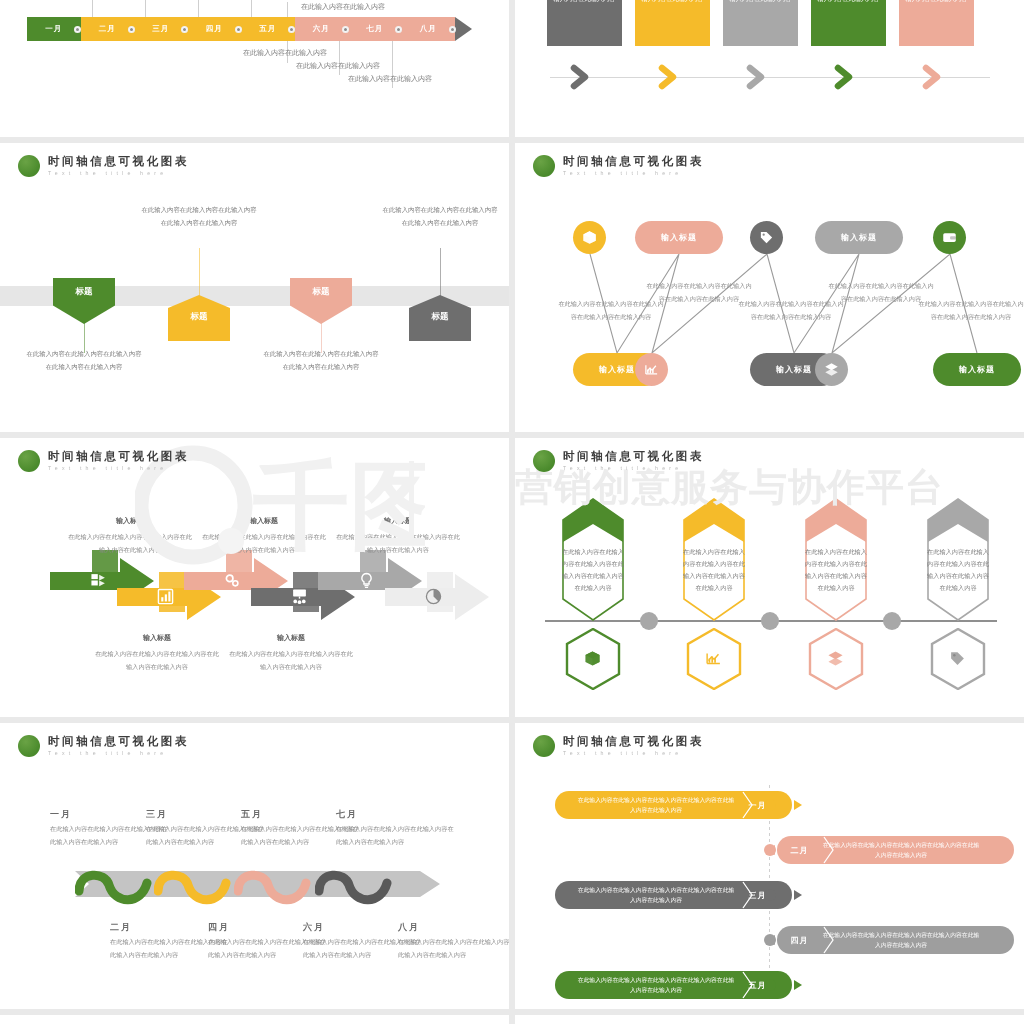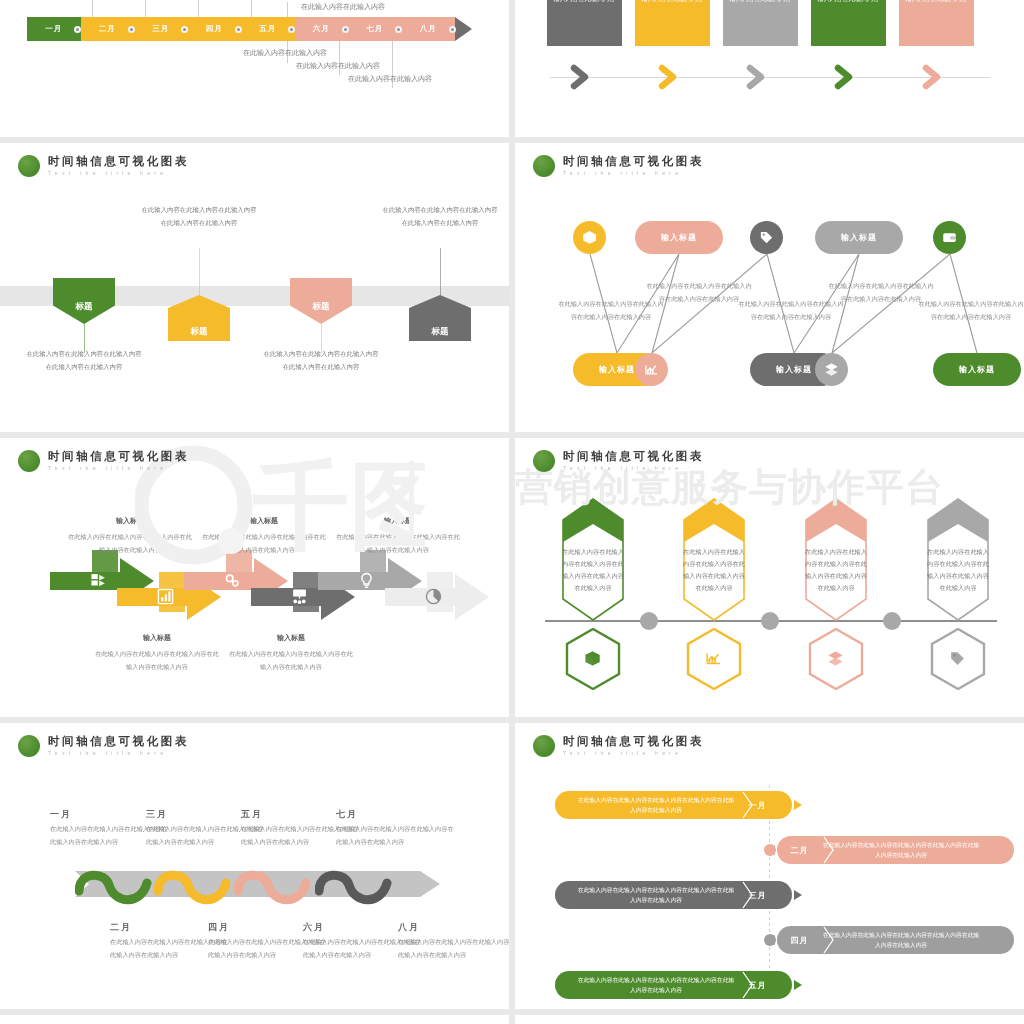--- a/index.html
+++ b/index.html
@@ -54,21 +54,21 @@
     color:#fff; font-size:6.2px; line-height:11px; text-align:center;}
   .s2-line { position:absolute; left:35px; top:77px; width:440px; height:1px; background:#d7d7d7;}
   .s2-chev { position:absolute; top:64px; font-size:0;}
   .s2-chev svg { display:block; }
 
   
   .s3-band { position:absolute; left:0; top:143px; width:100%; height:20px; background:#e6e6e6;}
   .pin { position:absolute; width:62px;}
   .pin .shape { width:62px;height:46px; position:relative;}
   .pin .lbl { position:absolute; width:100%; text-align:center; color:#fff;
-    font-size:8.5px; font-weight:bold; top:10px;margin-top:15px;}
+    font-size:8.5px; font-weight:bold; top:10px;}
   .pin-line { position:absolute; width:1px; background:#cfcfcf;}
   .pin-line::after{content:"";position:absolute;width:3px;height:3px;border-radius:50%;
     left:-1px;}
   .s3-txt { position:absolute; width:120px; font-size:6.4px; line-height:13px;
     color:#7b7b7b; text-align:center;}
 
   
   .p-circ { position:absolute; width:33px;height:33px;border-radius:50%;
     display:flex;align-items:center;justify-content:center;}
   .p-pill { position:absolute; height:33px;border-radius:17px;

